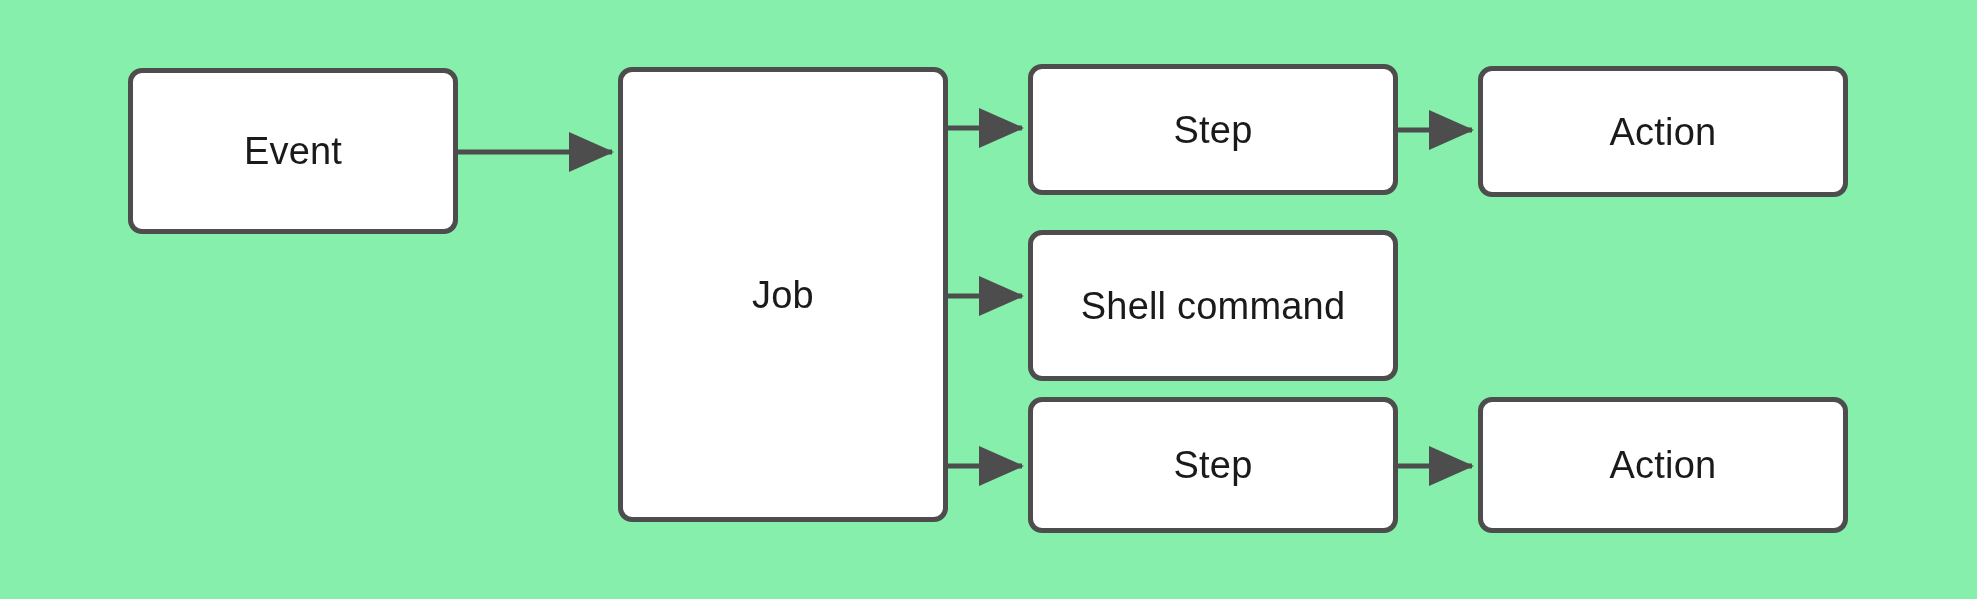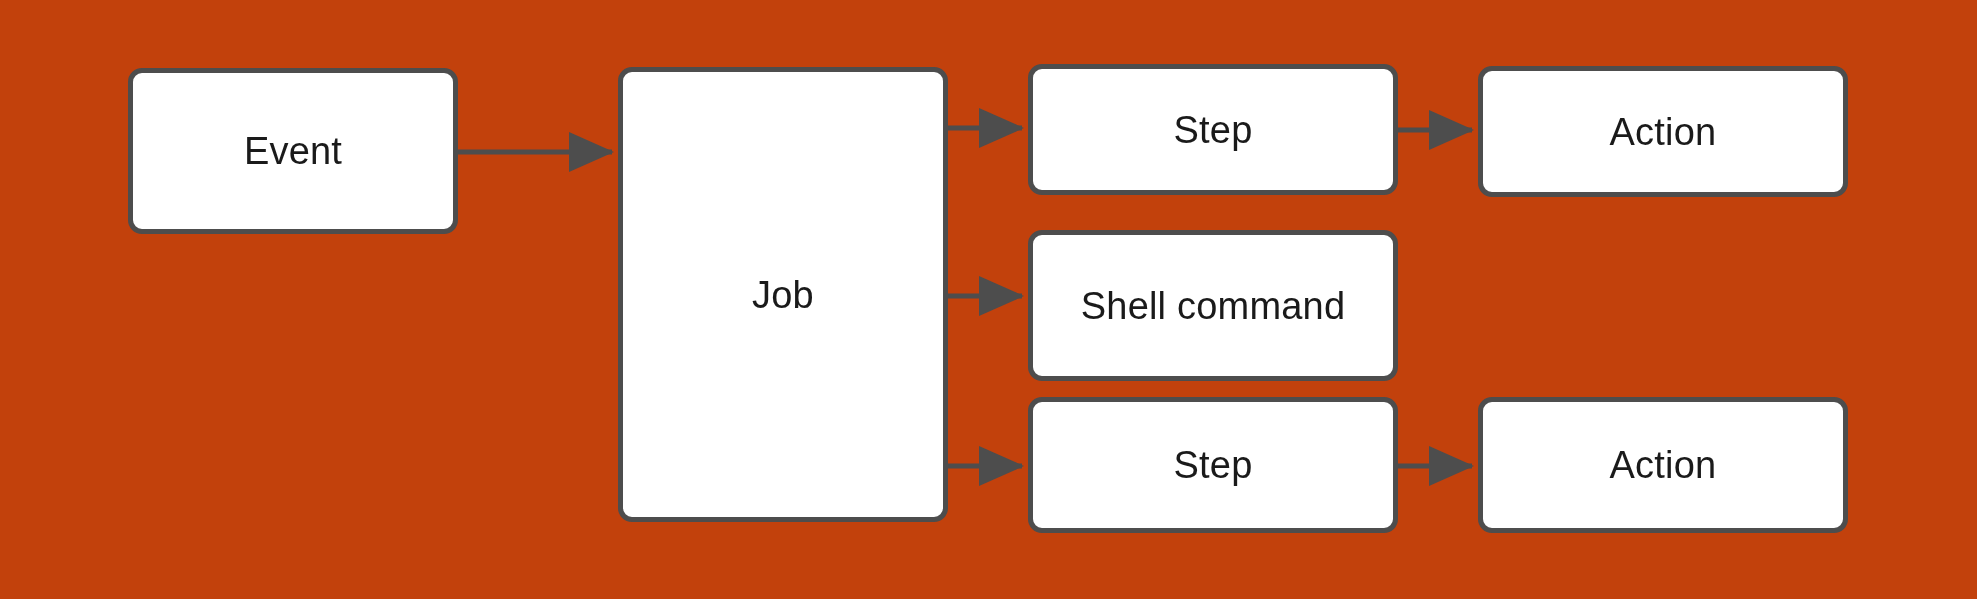--- a/index.html
+++ b/index.html
@@ -10,21 +10,21 @@
   body {
     width: 1977px;
     height: 599px;
     overflow: hidden;
     font-family: "Liberation Sans", sans-serif;
   }
   #diagram-canvas {
     position: relative;
     width: 1977px;
     height: 599px;
-    background: #c2410c;
+    background: #86efac;
   }
   #edge-layer {
     position: absolute;
     left: 0;
     top: 0;
     width: 1977px;
     height: 599px;
     pointer-events: none;
   }
   .node {

